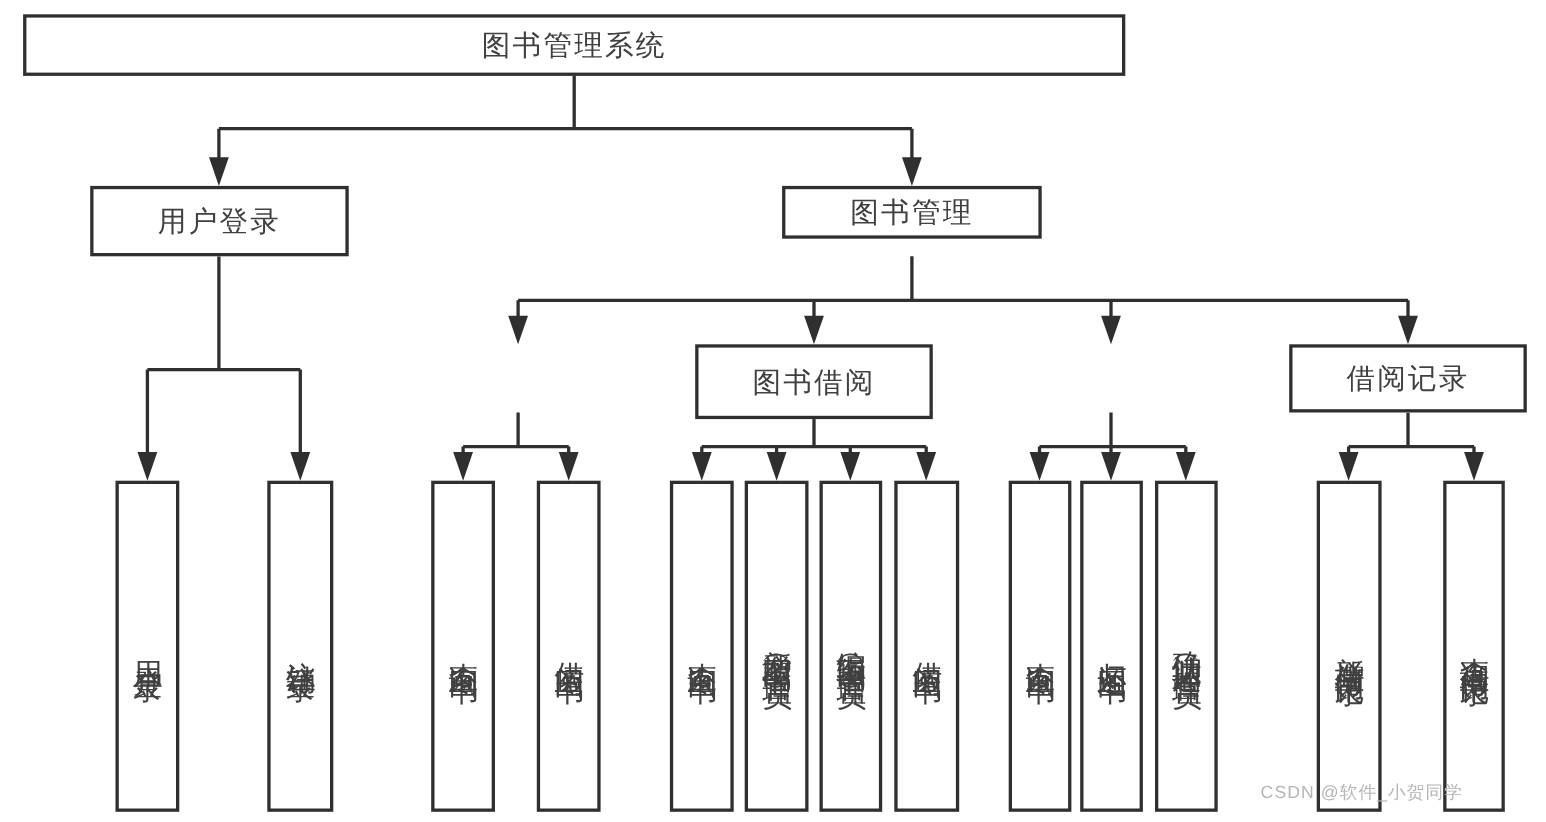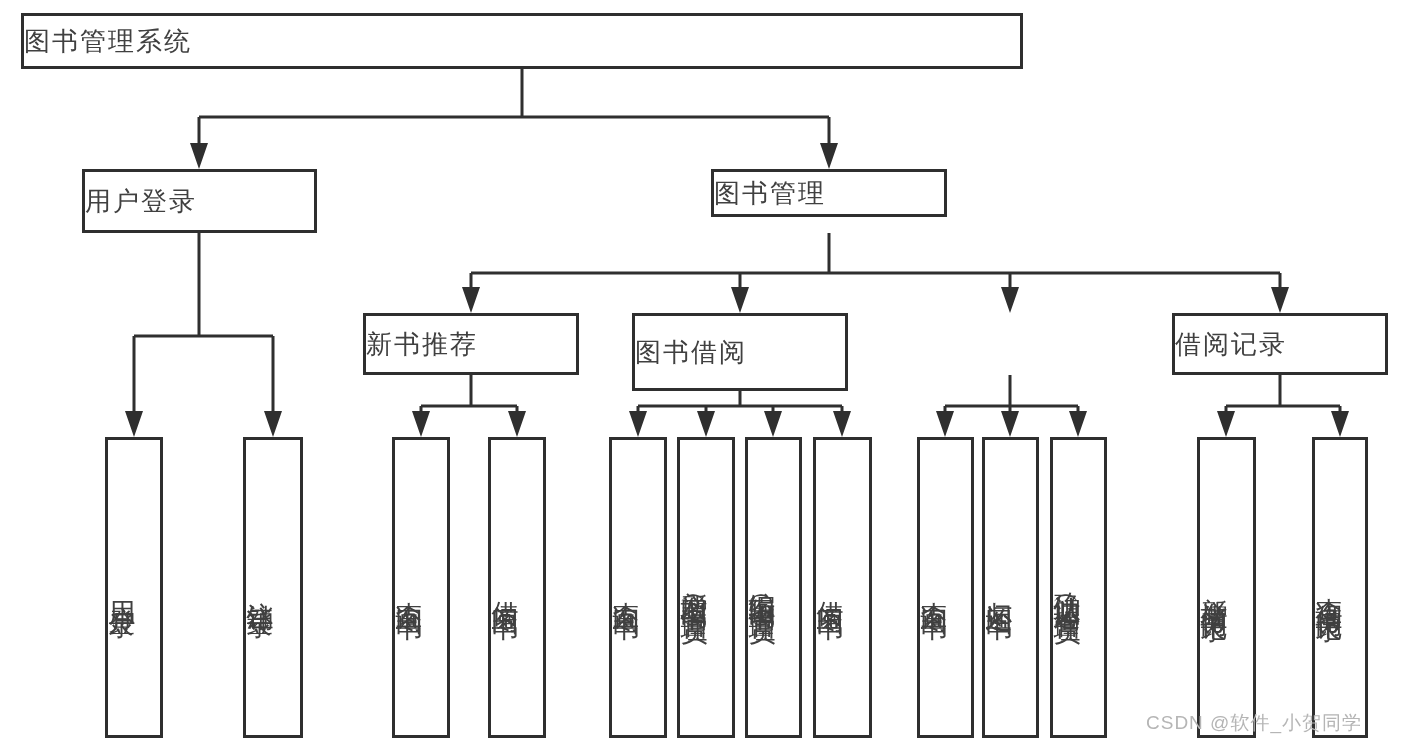--- a/index.html
+++ b/index.html
@@ -30,21 +30,21 @@
     fill: var(--line, #2f2f2f);
     stroke: none;
   }
   .node, .leaf {
     position: absolute;
     box-sizing: border-box;
     background: var(--box_fill, #ffffff);
     border: 3px solid var(--line, #2f2f2f);
     display: flex;
     align-items: center;
-    justify-content: flex-start;
+    justify-content: center;
     color: var(--text, #404040);
     z-index: 2;
   }
   .node {
     font-size: 26px;
     letter-spacing: 2px;
   }
   .leaf {
     top: 437px;
     height: 301px;
@@ -53,21 +53,21 @@
   .leaf .v-label {
     writing-mode: vertical-rl;
     text-orientation: mixed;
     line-height: 1;
     letter-spacing: 4px;
   }
   .watermark {
     position: absolute;
     left: 1146px;
     top: 710px;
-    font-size: 19px;
+    font-size: 16px;
     letter-spacing: 1px;
     color: var(--watermark, #b5b5b5);
     z-index: 4;
     white-space: nowrap;
   }
 </style>
 </head>
 <body>
 
 <div class="canvas">
@@ -100,24 +100,21 @@
     <span>图书管理系统</span>
   </div>
 
   <div class="node" style="left:82px;top:169px;width:235px;height:64px">
     <span>用户登录</span>
   </div>
   <div class="node" style="left:711px;top:169px;width:236px;height:48px">
     <span>图书管理</span>
   </div>
 
-  <div class="node" style="left:363px;top:313px;width:216px;height:62px">
-    <span>新书推荐</span>
-  </div>
-  <div class="node" style="left:632px;top:313px;width:216px;height:78px">
+  <div class="node" style="left:632px;top:313px;width:216px;height:68px">
     <span>图书借阅</span>
   </div>
   <div class="node" style="left:1172px;top:313px;width:216px;height:62px">
     <span>借阅记录</span>
   </div>
 
   <div class="leaf" style="left:105px;width:58px">
     <span class="v-label">用户登录</span>
   </div>
   <div class="leaf" style="left:243px;width:60px">

